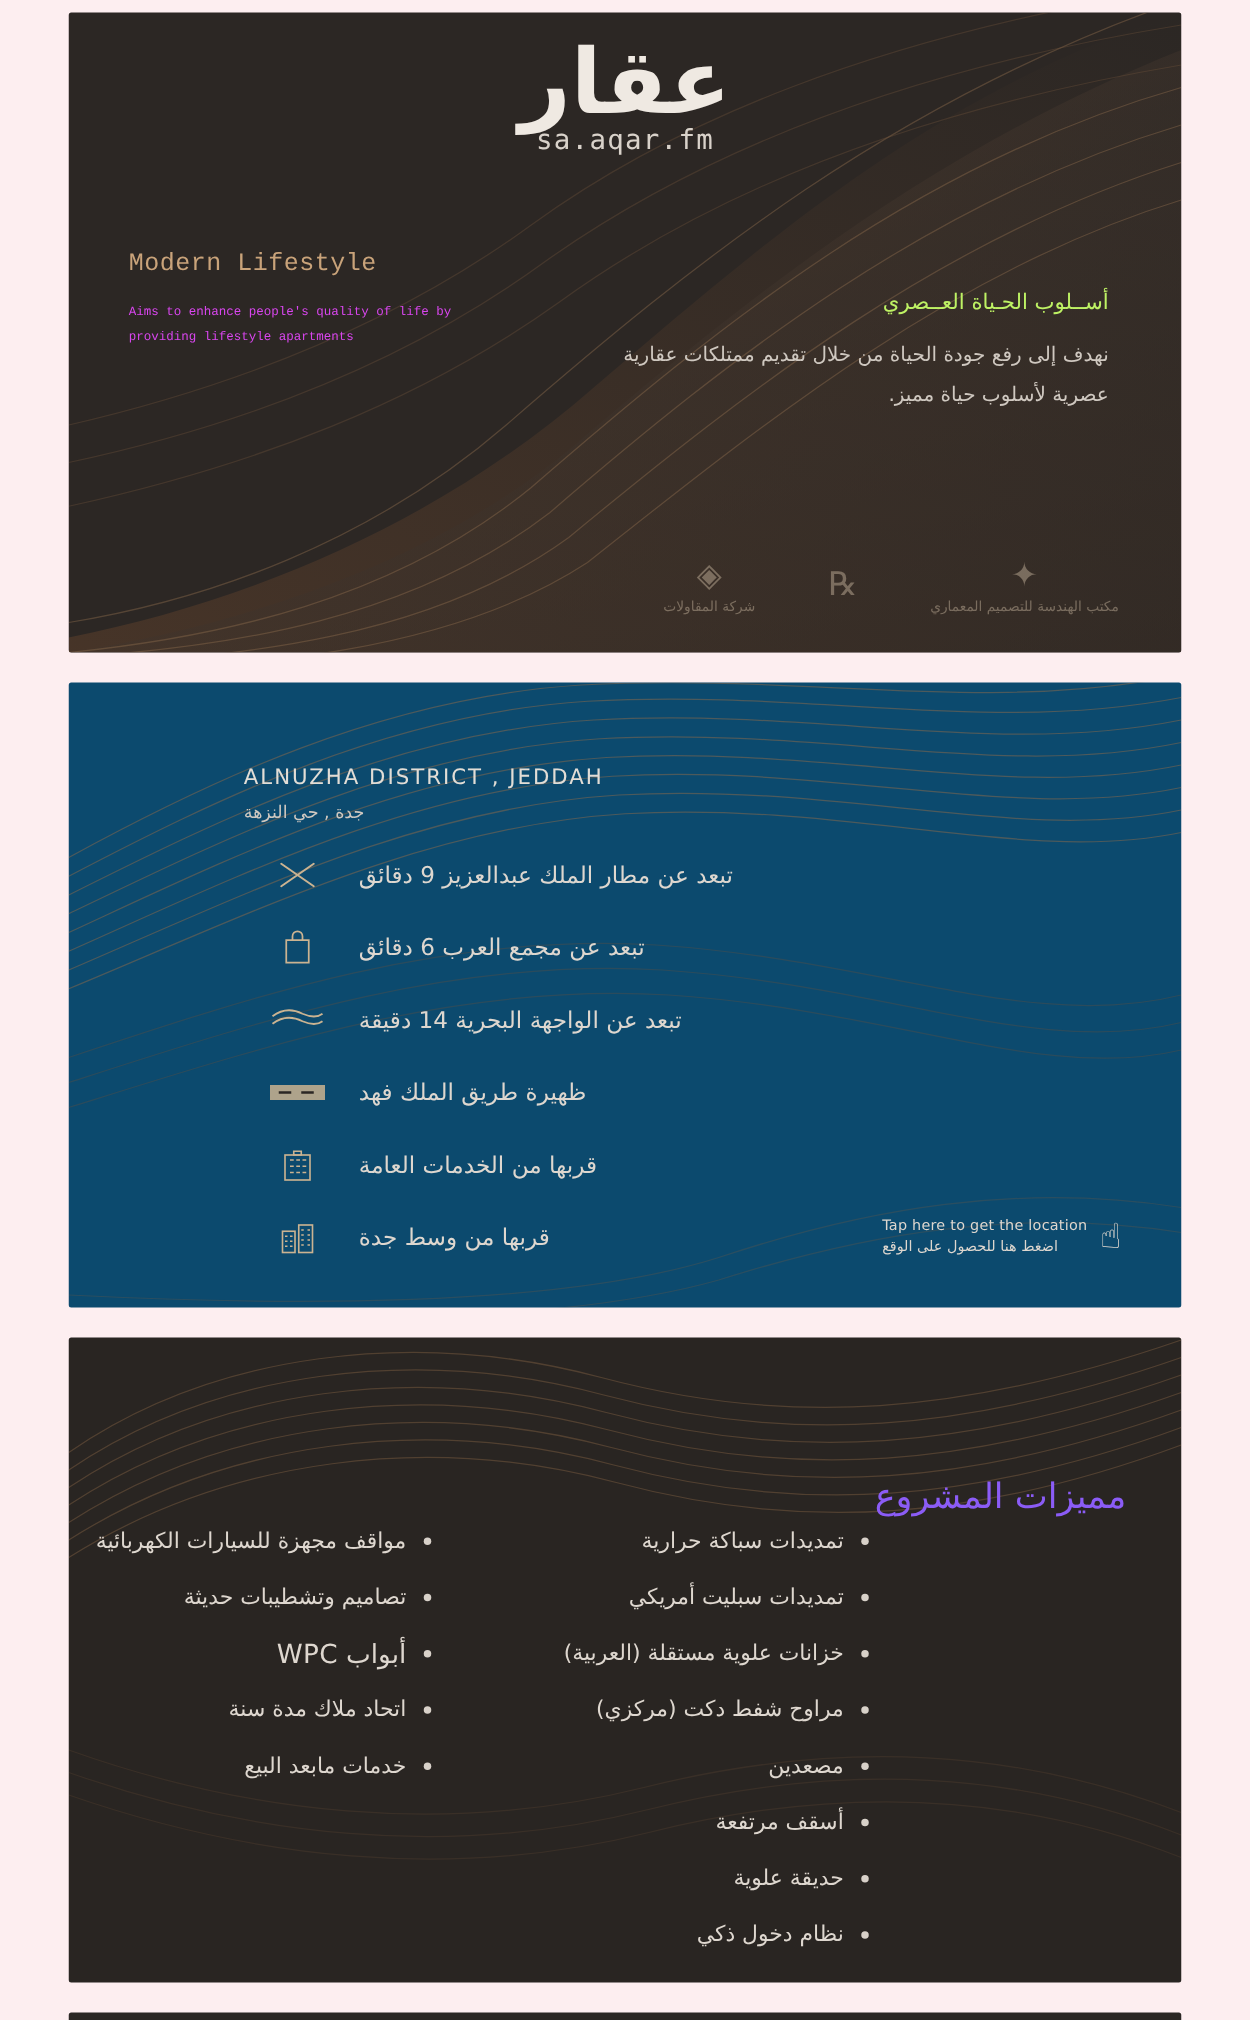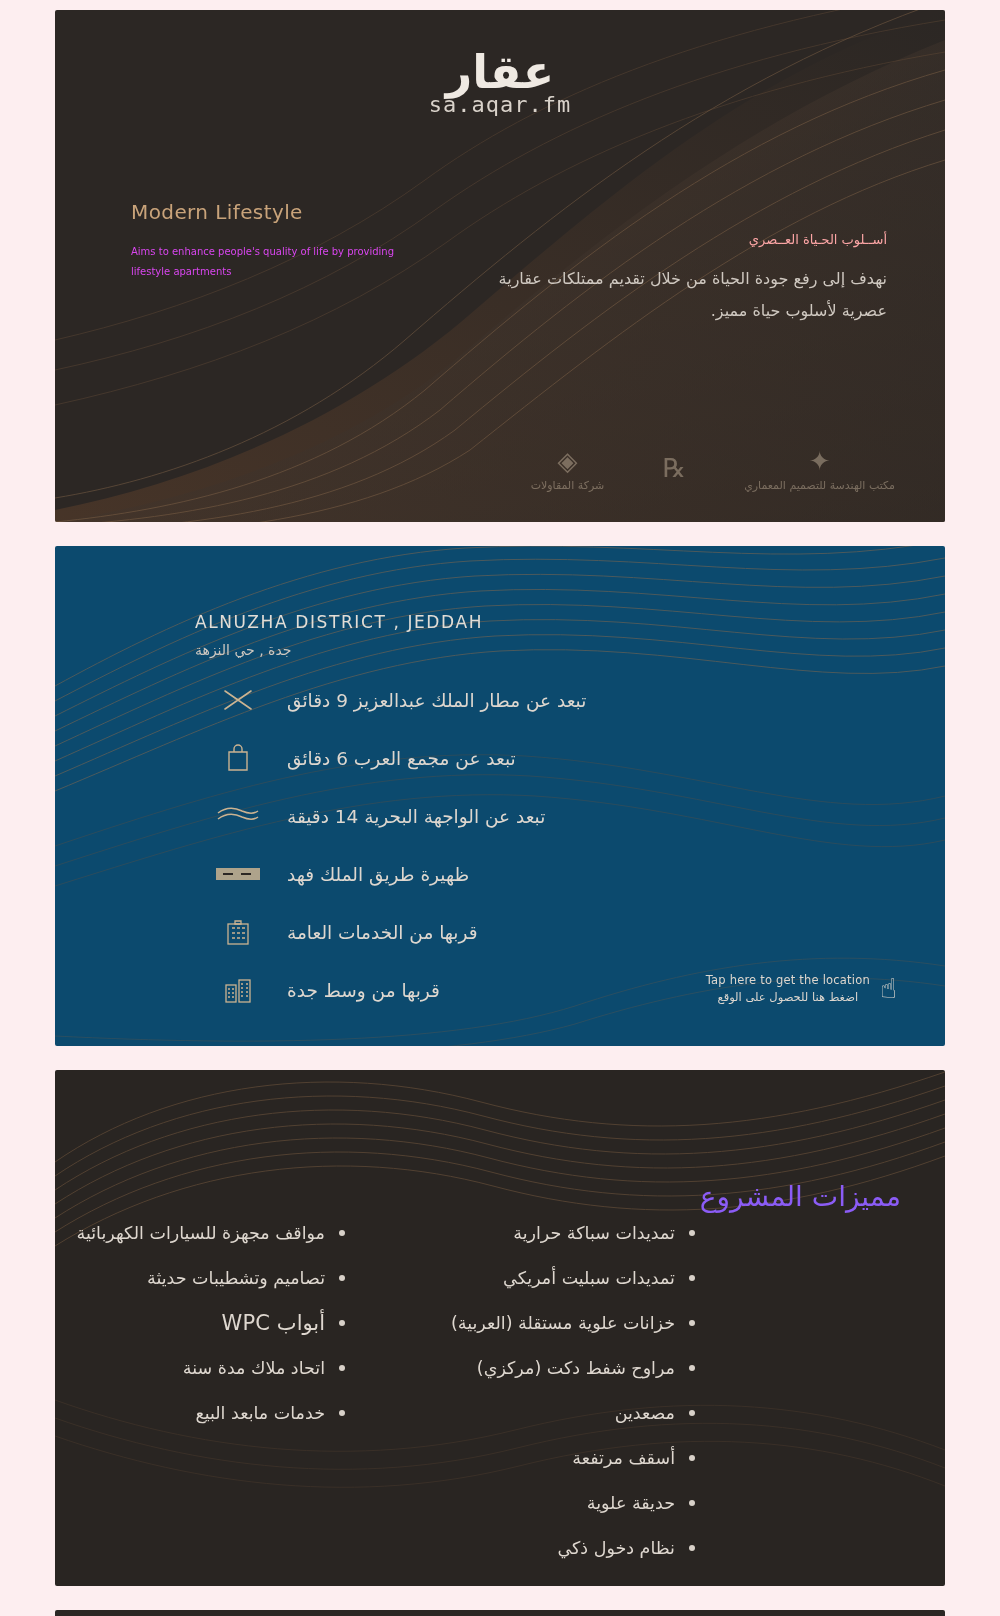--- a/index.html
+++ b/index.html
@@ -30,40 +30,40 @@
   
   .card1 { height: 512px; background: #2c2724; }
   .brand {
     position: absolute;
     top: 18px; left: 0; right: 0;
     text-align: center;
     z-index: 5;
   }
   .brand-logo {
     font-family: "DejaVu Sans", sans-serif;
-    font-size: 46px;
+    font-size: 72px;
     font-weight: 700;
     color: #efe9e2;
     letter-spacing: 2px;
     line-height: 1.05;
     direction: rtl;
-    margin-top: 20px;
   }
   .brand-url {
     font-family: "DejaVu Sans Mono", monospace;
     font-size: 22px;
     letter-spacing: 1px;
     color: #d9d2ca;
     margin-top: -4px;
   }
   .en-block {
     position: absolute;
-    left: 76px; top: 190px;
+    left: 48px; top: 190px;
     z-index: 5;
     max-width: 290px;
+    font-family: Liberation Mono, monospace;
   }
   .en-title {
     font-size: 20px;
     color: #c9a37a;
     letter-spacing: .4px;
     margin-bottom: 18px;
   }
   .en-body {
     font-size: 10px;
     line-height: 1.95;
@@ -71,22 +71,22 @@
   }
   .ar-block {
     position: absolute;
     right: 58px; top: 222px;
     z-index: 5;
     max-width: 420px;
     direction: rtl;
     text-align: right;
   }
   .ar-title {
-    font-size: 13px;
-    color: #fca5a5;
+    font-size: 17px;
+    color: #bef264;
     letter-spacing: 2px;
     margin-bottom: 16px;
   }
   .ar-body {
     font-size: 16px;
     line-height: 2.0;
     color: #cfc8c0;
   }
   .footer-logos {
     position: absolute;
@@ -165,21 +165,21 @@
     flex: none;
   }
   .tap-badge {
     position: absolute;
     right: 48px; bottom: 42px;
     display: flex;
     align-items: center;
     gap: 10px;
     z-index: 5;
   }
-  .tap-text { text-align: center; direction: rtl; }
+  .tap-text { text-align: left; direction: rtl; }
   .tap-en {
     font-size: 11.5px;
     color: #ded7cf;
     direction: ltr;
     letter-spacing: .2px;
   }
   .tap-ar {
     font-size: 11.5px;
     color: #ded7cf;
     margin-top: 3px;

